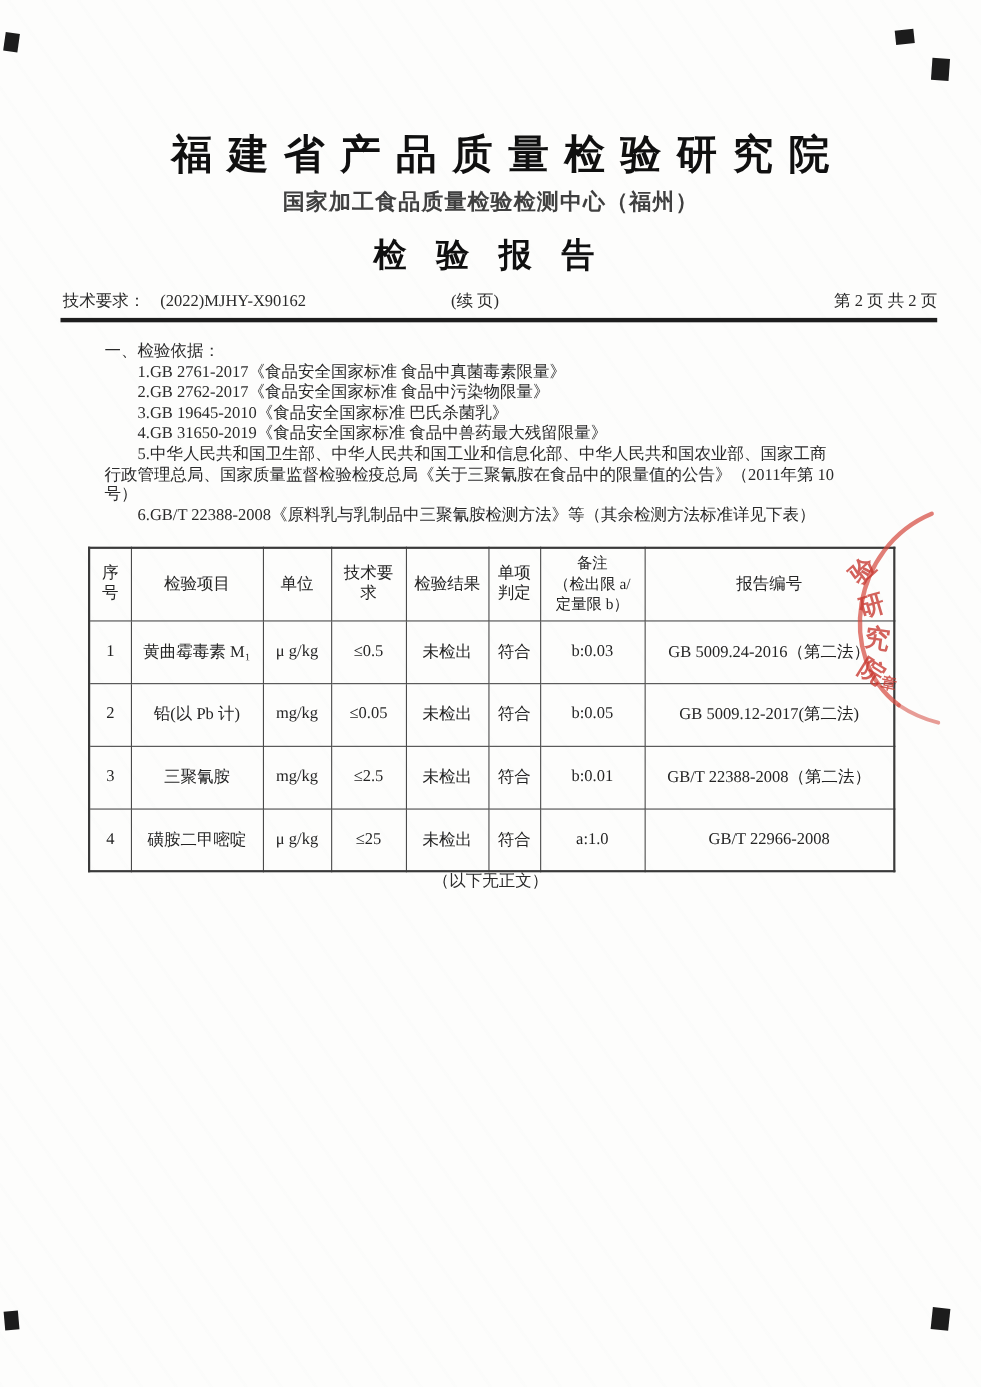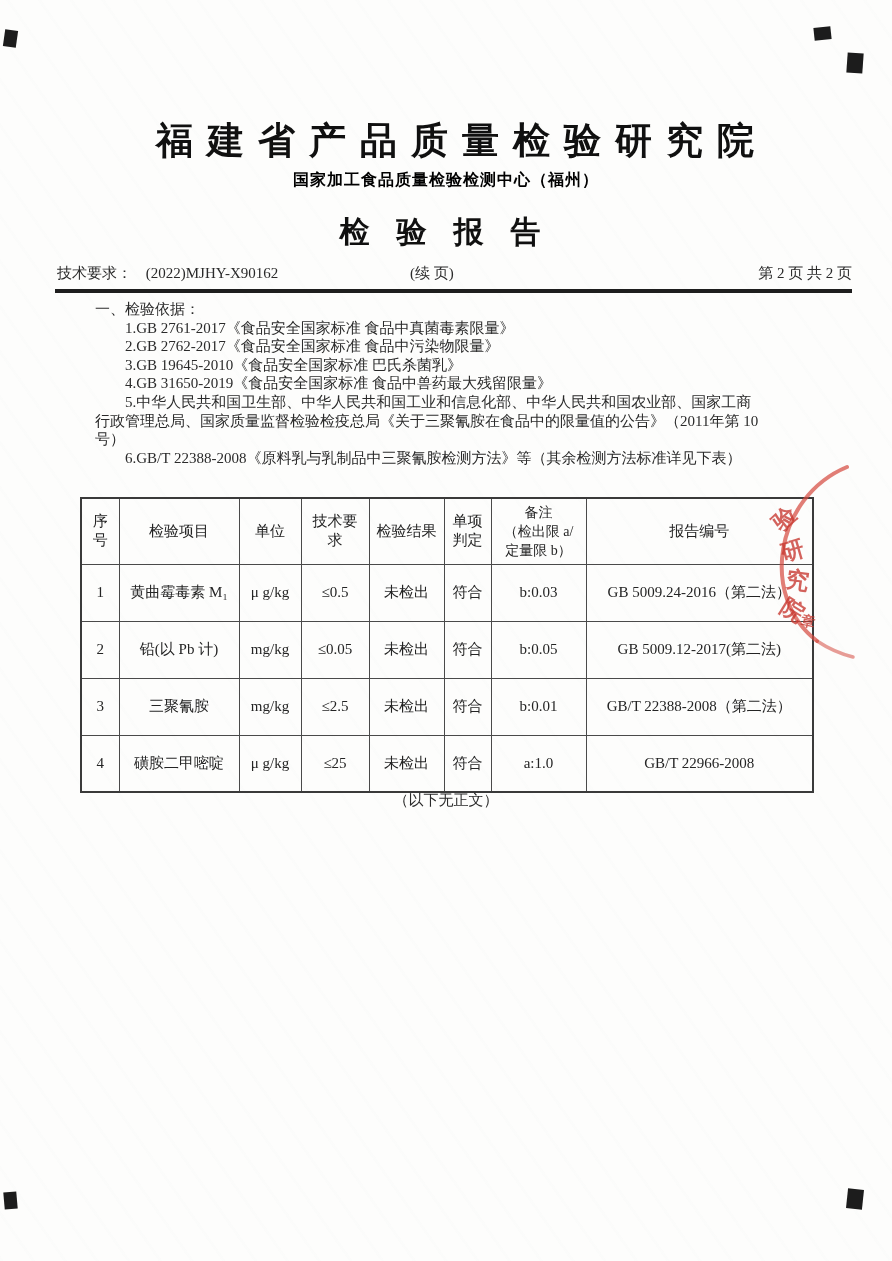--- a/index.html
+++ b/index.html
@@ -22,38 +22,38 @@
   .mark-bl{ left:4px;  top:1192px; width:13px; height:17px; transform:rotate(-5deg); }
   .mark-br{ left:847px; top:1189px; width:16px; height:20px; transform:rotate(6deg); }
 
   .title-org{
     position:absolute; top:116px; left:0; width:100%;
     text-align:center; font-size:37px; font-weight:bold; color:#101010;
     letter-spacing:14px; padding-left:32px;
   }
   .title-center{
     position:absolute; top:170px; left:0; width:100%;
-    text-align:center; font-size:16px; font-weight:bold; color:#000000;
+    text-align:center; font-size:20px; font-weight:bold; color:#404040;
     letter-spacing:1px;
   }
   .title-report{
     position:absolute; top:212px; left:0; width:100%;
     text-align:center; font-size:30px; font-weight:bold; color:#101010;
     letter-spacing:27px; padding-left:15px;
   }
 
   .meta-row{ position:absolute; top:264px; left:0; width:100%; height:22px; font-size:15px; color:#2a2a2a; }
   .meta-left{ position:absolute; left:57px; top:0; }
   .meta-left .no-value{ margin-left:10px; }
   .meta-cont{ position:absolute; left:410px; top:0; }
   .meta-page{ position:absolute; right:40px; top:0; }
 
   .rule{ position:absolute; top:289px; left:55px; width:797px; height:4px; background:#1e1e1e; }
 
-  .basis{ position:absolute; top:300px; left:95px; width:665px; font-size:15px; line-height:18.6px; color:#2a2a2a; }
+  .basis{ position:absolute; top:311px; left:95px; width:665px; font-size:15px; line-height:18.6px; color:#2a2a2a; }
   .basis-heading, .results-heading{ font-size:15px; }
   .basis-item{ text-indent:30px; }
   .results-heading{ margin-top:0; }
 
   table.results{
     position:absolute; top:497px; left:80px;
     border-collapse:collapse; table-layout:fixed; width:732px;
     font-size:15px; color:#242424;
   }
   table.results th, table.results td{

